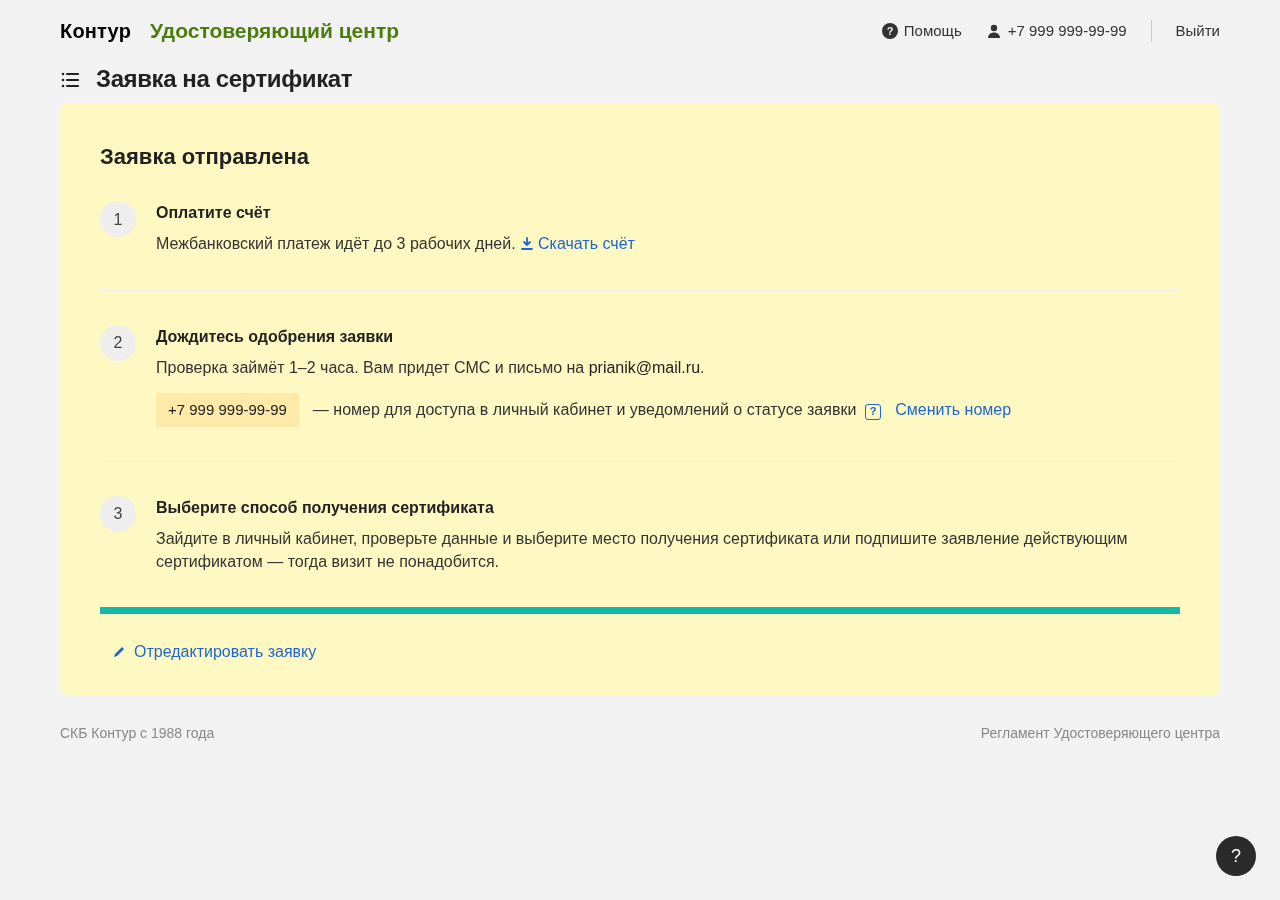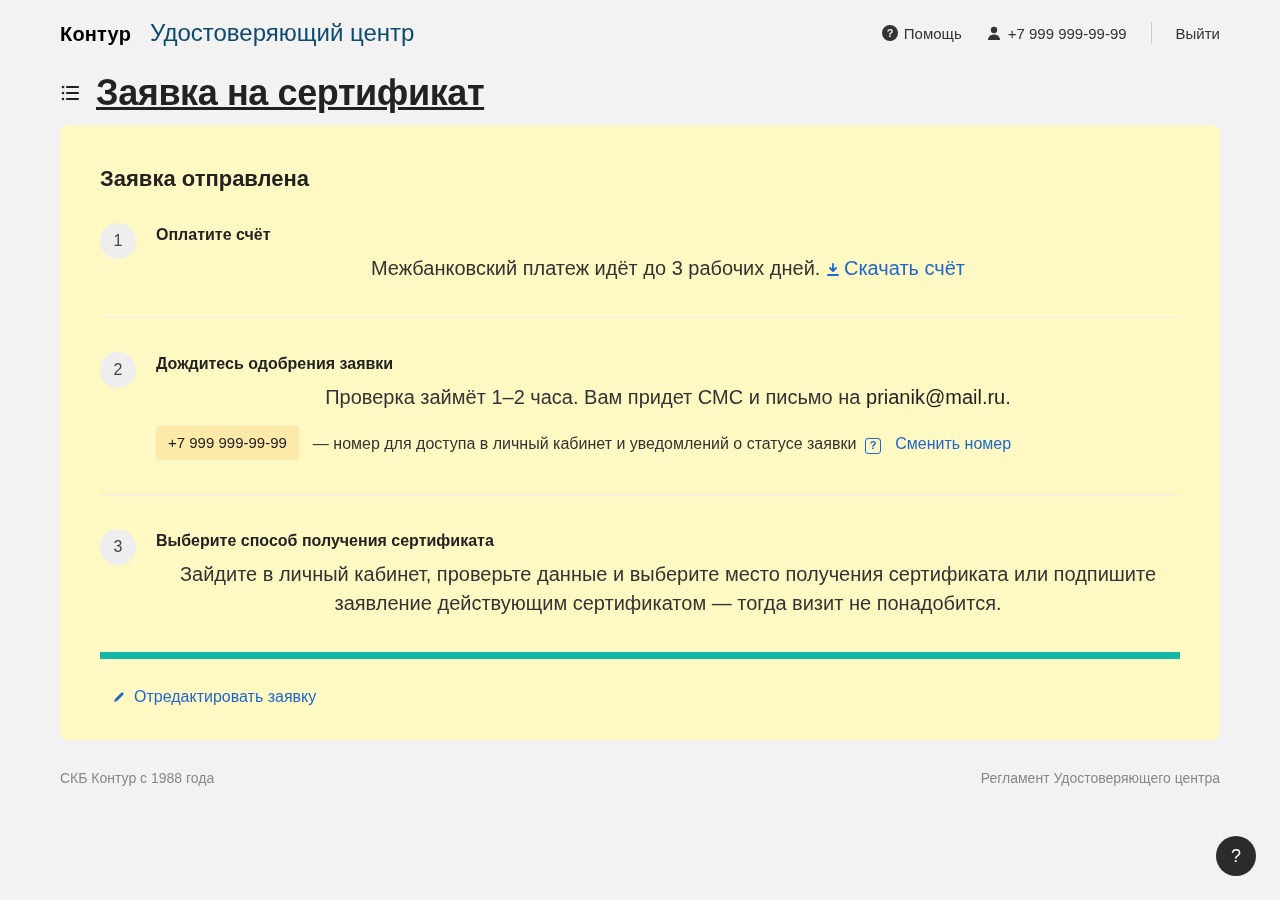--- a/index.html
+++ b/index.html
@@ -13,32 +13,32 @@
   }
 
   .header {
     display: flex;
     align-items: center;
     justify-content: space-between;
     padding: 16px 60px 10px 60px;
   }
   .logo { display: flex; align-items: baseline; gap: 19px; }
   .logo-main { font-weight: 800; font-size: 20px; letter-spacing: 0.2px; color: #000; }
-  .logo-sub { font-size: 24px; color: #0c4a6e; font-weight: 400; }
+  .logo-sub { font-size: 21px; color: #4d7c0f; font-weight: 700; }
 
   .header-right { display: flex; align-items: center; gap: 24px; }
   .header-link { display: inline-flex; align-items: center; gap: 6px; color: #333; font-size: 15px; cursor: pointer; }
   .header-link svg { width: 16px; height: 16px; fill: #333; }
   .header-divider { width: 1px; height: 22px; background: #ccc; }
 
   .page { padding: 6px 60px 0 60px; }
   .page-title-row { display: flex; align-items: center; gap: 16px; margin-bottom: 6px; }
   .menu-trigger { cursor: pointer; display: inline-flex; }
   .menu-trigger svg { width: 20px; height: 20px; }
-  .page-title { font-size: 36px; font-weight: 700; letter-spacing: -0.4px; text-decoration: underline; }
+  .page-title { font-size: 24px; font-weight: 700; letter-spacing: -0.4px; }
 
   .subtitle { display: flex; align-items: center; gap: 14px; color: #888; font-size: 18px; padding-left: 32px; margin-bottom: 28px; }
   .subtitle .sep { width: 1px; height: 26px; background: #ccc; }
 
   .card {
     background: #fef9c3;
     border-radius: 8px;
     padding: 38px 40px 30px 40px;
     margin-bottom: 24px;
   }
@@ -49,21 +49,21 @@
   .num {
     width: 36px; height: 36px;
     background: #eee;
     border-radius: 50%;
     display: flex; align-items: center; justify-content: center;
     font-size: 16px; color: #444;
     flex-shrink: 0;
   }
   .step-body { flex: 1; min-width: 0; }
   .step-title { font-size: 16px; font-weight: 700; margin-bottom: 8px; }
-  .step-desc { font-size: 20px; color: #333; text-align: center; }
+  .step-desc { font-size: 16px; color: #333; }
   .step-desc .strong { color: #222; }
 
   .link { color: #1f66d0; cursor: pointer; }
   .link svg { width: 14px; height: 14px; fill: #1f66d0; vertical-align: -2px; margin-right: 4px; }
 
   .phone-row { display: flex; align-items: center; gap: 14px; margin-top: 14px; flex-wrap: wrap; }
   .phone-tag {
     background: #fde9a8;
     padding: 6px 12px;
     font-size: 15px;

